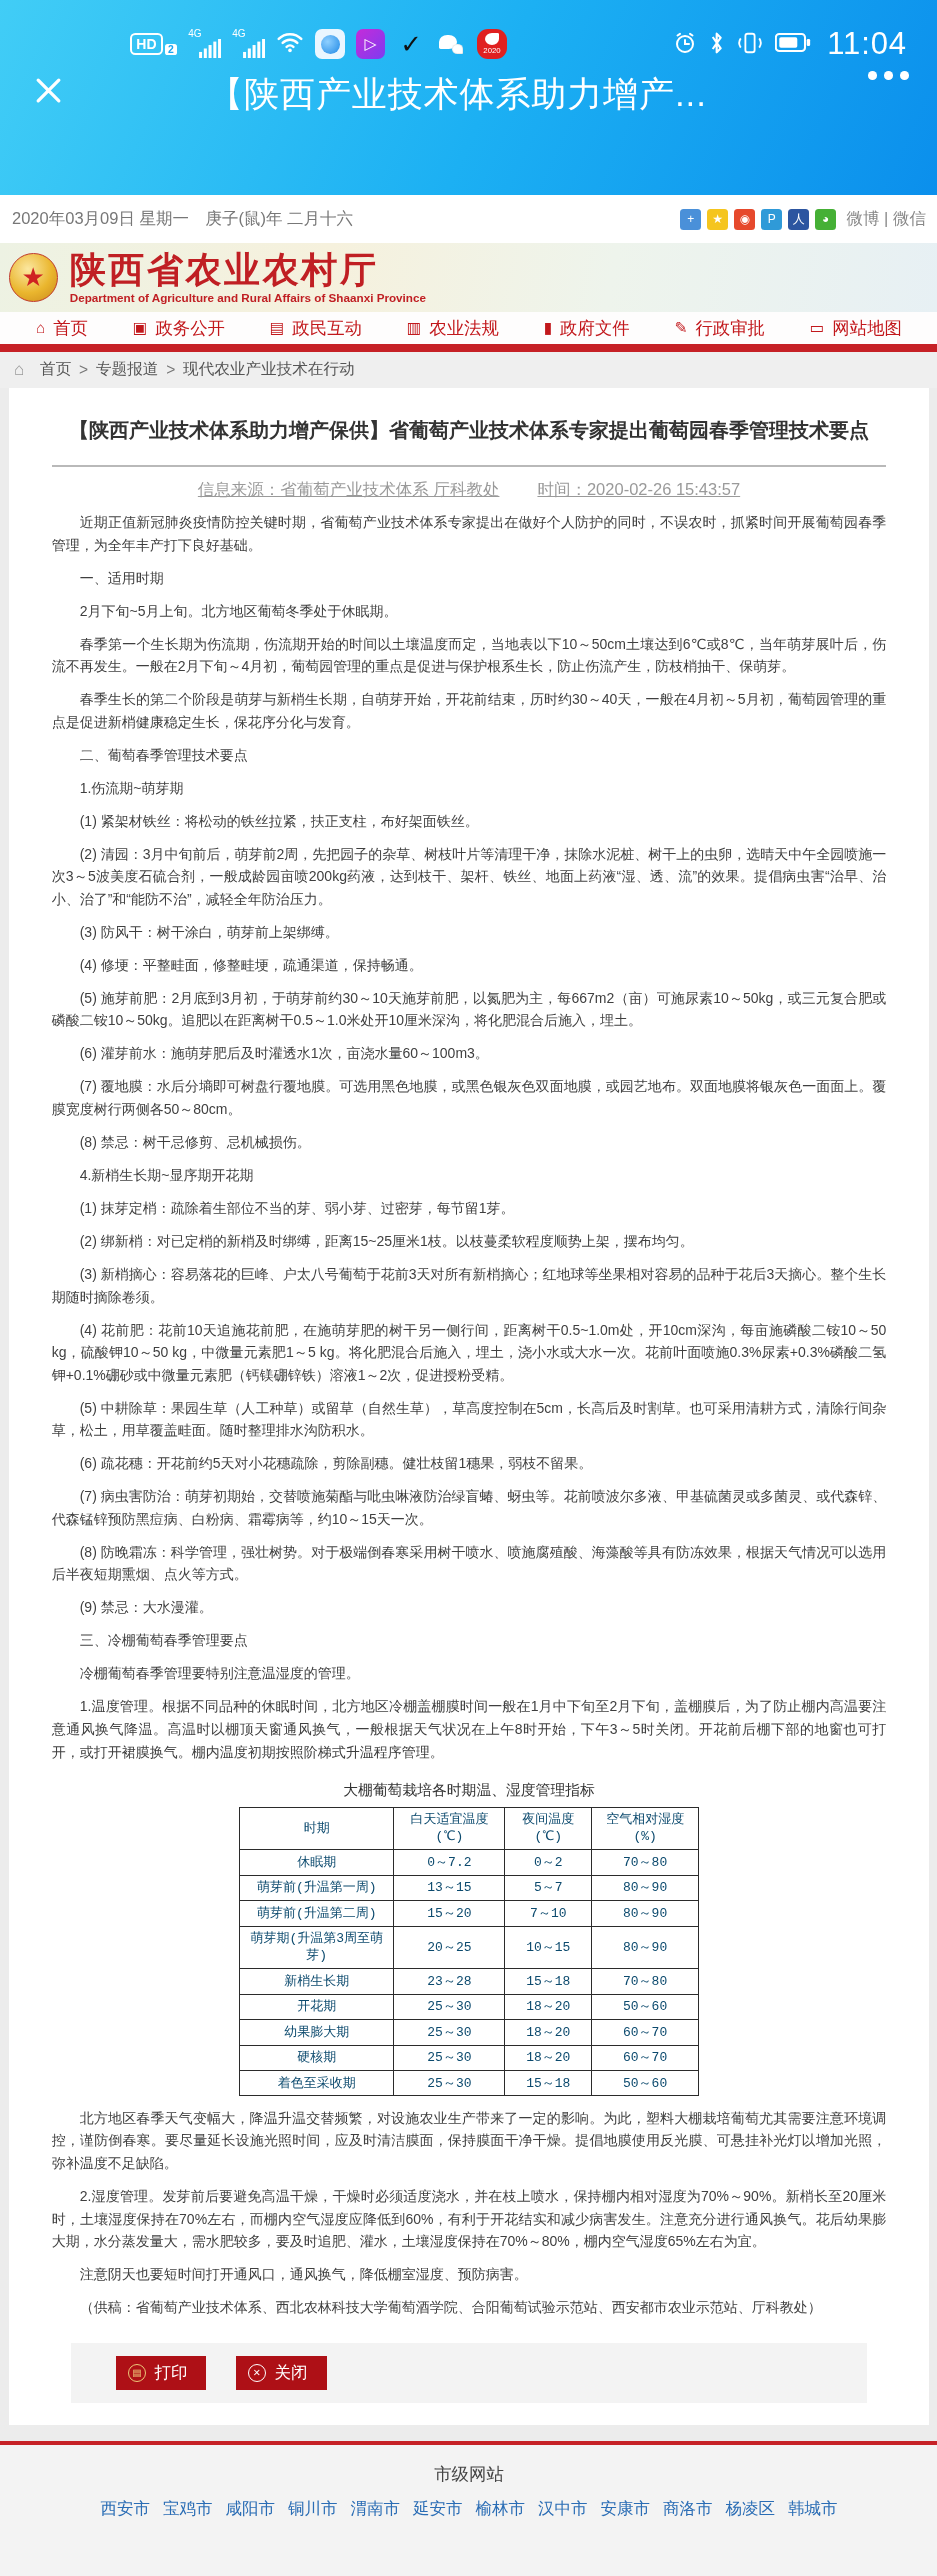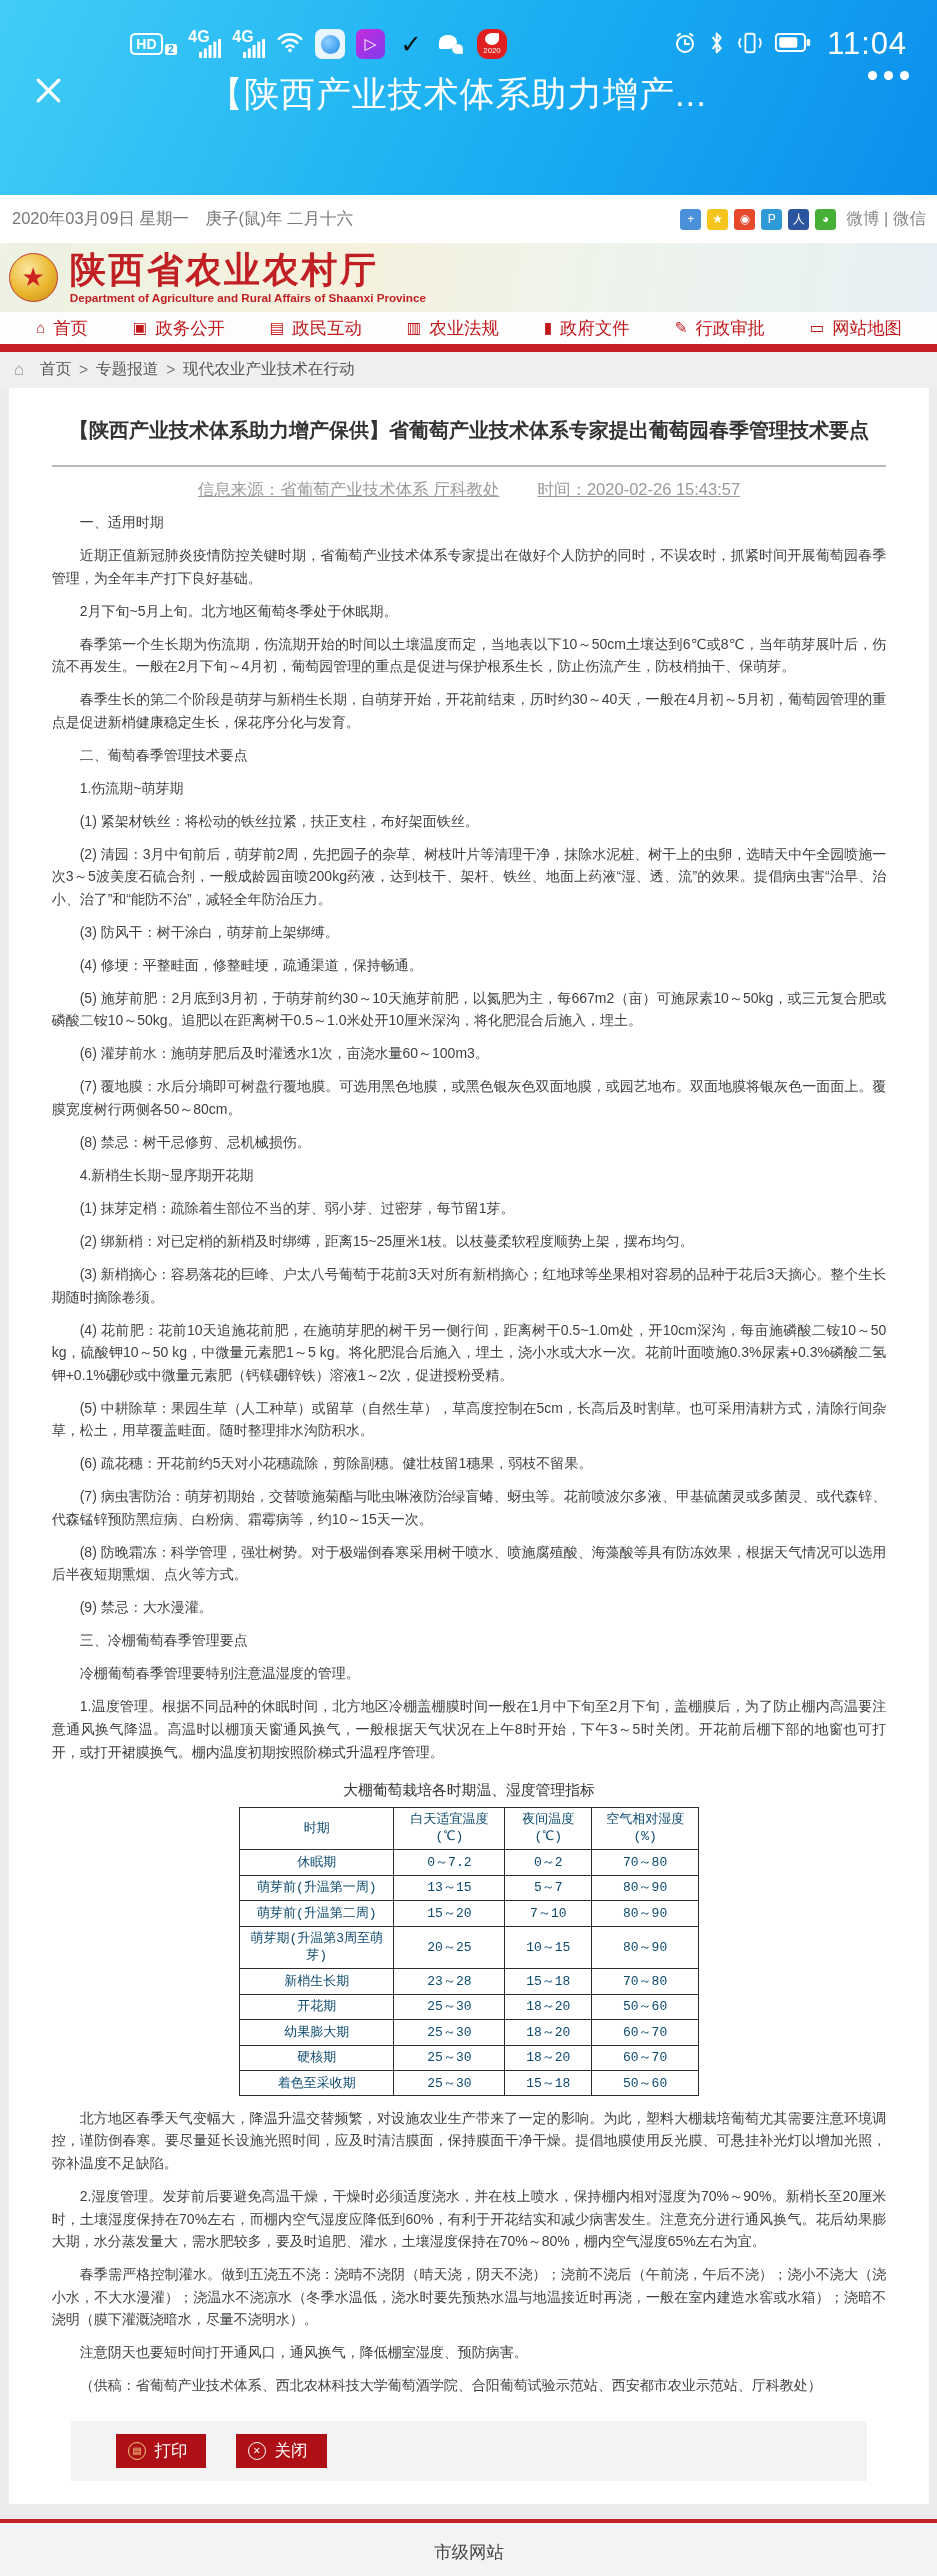--- a/index.html
+++ b/index.html
@@ -7,21 +7,21 @@
   .screen { width:938px; height:2576px; margin:0 auto; background:#ececec; position:relative; overflow:hidden; display:flex; flex-direction:column; }
 
   
   .app-top { height:195px; background:linear-gradient(115deg,#41cdf6 0%,#1cb0f3 52%,#0b8fec 100%); color:#fff; flex:0 0 auto; }
   .statusbar { display:flex; align-items:center; justify-content:space-between; padding:17.4px 31px 0 130px; height:71px; }
   .sb-left, .sb-right { display:flex; align-items:center; gap:11px; }
   .hd-badge { display:flex; align-items:flex-end; font-weight:bold; }
   .hd-main { border:2.2px solid #fff; border-radius:5.2px; padding:0.9px 4.3px; font-size:14px; }
   .hd-sub { background:#fff; color:#1aa5f0; border-radius:2.6px; font-size:10.4px; padding:0 3.5px; margin-left:1.7px; }
   .sig { position:relative; width:33px; height:28px; }
-  .sig .sig-label { position:absolute; top:-2.6px; left:0; font-size:16px; font-weight:bold; }
+  .sig .sig-label { position:absolute; top:-2.6px; left:0; font-size:10px; font-weight:normal; }
   .sig svg { position:absolute; bottom:0; right:0; }
   .app-ic { width:29.5px; height:29.5px; border-radius:7px; display:flex; align-items:center; justify-content:center; font-size:15.6px; }
   .app-weather { background:#eaf6ff; }
   .app-weather i { display:block; width:19px; height:19px; border-radius:50%; background:radial-gradient(circle at 35% 35%,#8fd0ff,#1e88e5); }
   .app-video { background:linear-gradient(135deg,#c62bd9,#7d3cf0); color:#fff; }
   .app-check { background:transparent; color:#101010; font-size:26px; font-weight:bold; }
   .app-wechat { background:transparent; position:relative; }
   .app-wechat i { position:absolute; width:17.4px; height:14.8px; background:#fff; border-radius:50% 50% 50% 10%; left:2.6px; top:5.2px; }
   .app-wechat em { position:absolute; width:11.3px; height:9.6px; background:#fff; border-radius:50% 50% 10% 50%; right:3.5px; bottom:5.2px; border:0.9px solid rgba(0,0,0,.08); }
   .app-red { background:#e02020; color:#fff; flex-direction:column; font-size:7.8px; border-radius:11px; }
@@ -270,22 +270,22 @@
   <div class="panel article">
     <div class="article-title">【陕西产业技术体系助力增产保供】省葡萄产业技术体系专家提出葡萄园春季管理技术要点</div>
     <div class="divider"></div>
     <div class="meta">
       <span>信息来源：省葡萄产业技术体系 厅科教处</span>
       <span>时间：2020-02-26 15:43:57</span>
     </div>
 
     <div>
 
-    <p>一、适用时期</p>
-        <p>近期正值新冠肺炎疫情防控关键时期，省葡萄产业技术体系专家提出在做好个人防护的同时，不误农时，抓紧时间开展葡萄园春季管理，为全年丰产打下良好基础。</p>
+    <p>近期正值新冠肺炎疫情防控关键时期，省葡萄产业技术体系专家提出在做好个人防护的同时，不误农时，抓紧时间开展葡萄园春季管理，为全年丰产打下良好基础。</p>
+        <p>一、适用时期</p>
         <p>2月下旬~5月上旬。北方地区葡萄冬季处于休眠期。</p>
         <p>春季第一个生长期为伤流期，伤流期开始的时间以土壤温度而定，当地表以下10～50cm土壤达到6℃或8℃，当年萌芽展叶后，伤流不再发生。一般在2月下旬～4月初，葡萄园管理的重点是促进与保护根系生长，防止伤流产生，防枝梢抽干、保萌芽。</p>
         <p>春季生长的第二个阶段是萌芽与新梢生长期，自萌芽开始，开花前结束，历时约30～40天，一般在4月初～5月初，葡萄园管理的重点是促进新梢健康稳定生长，保花序分化与发育。</p>
         <p>二、葡萄春季管理技术要点</p>
         <p>1.伤流期~萌芽期</p>
         <p>(1) 紧架材铁丝：将松动的铁丝拉紧，扶正支柱，布好架面铁丝。</p>
         <p>(2) 清园：3月中旬前后，萌芽前2周，先把园子的杂草、树枝叶片等清理干净，抹除水泥桩、树干上的虫卵，选晴天中午全园喷施一次3～5波美度石硫合剂，一般成龄园亩喷200kg药液，达到枝干、架杆、铁丝、地面上药液“湿、透、流”的效果。提倡病虫害“治早、治小、治了”和“能防不治”，减轻全年防治压力。</p>
         <p>(3) 防风干：树干涂白，萌芽前上架绑缚。</p>
         <p>(4) 修埂：平整畦面，修整畦埂，疏通渠道，保持畅通。</p>
         <p>(5) 施芽前肥：2月底到3月初，于萌芽前约30～10天施芽前肥，以氮肥为主，每667m2（亩）可施尿素10～50kg，或三元复合肥或磷酸二铵10～50kg。追肥以在距离树干0.5～1.0米处开10厘米深沟，将化肥混合后施入，埋土。</p>
@@ -382,21 +382,20 @@
             <td>15～18</td>
             <td>50～60</td>
           </tr>
         </tbody>
     </table>
 
     <div>
 
     <p>北方地区春季天气变幅大，降温升温交替频繁，对设施农业生产带来了一定的影响。为此，塑料大棚栽培葡萄尤其需要注意环境调控，谨防倒春寒。要尽量延长设施光照时间，应及时清洁膜面，保持膜面干净干燥。提倡地膜使用反光膜、可悬挂补光灯以增加光照，弥补温度不足缺陷。</p>
         <p>2.湿度管理。发芽前后要避免高温干燥，干燥时必须适度浇水，并在枝上喷水，保持棚内相对湿度为70%～90%。新梢长至20厘米时，土壤湿度保持在70%左右，而棚内空气湿度应降低到60%，有利于开花结实和减少病害发生。注意充分进行通风换气。花后幼果膨大期，水分蒸发量大，需水肥较多，要及时追肥、灌水，土壤湿度保持在70%～80%，棚内空气湿度65%左右为宜。</p>
-        <p>春季需严格控制灌水。做到五浇五不浇：浇晴不浇阴（晴天浇，阴天不浇）；浇前不浇后（午前浇，午后不浇）；浇小不浇大（浇小水，不大水漫灌）；浇温水不浇凉水（冬季水温低，浇水时要先预热水温与地温接近时再浇，一般在室内建造水窖或水箱）；浇暗不浇明（膜下灌溉浇暗水，尽量不浇明水）。</p>
         <p>注意阴天也要短时间打开通风口，通风换气，降低棚室湿度、预防病害。</p>
         <p>（供稿：省葡萄产业技术体系、西北农林科技大学葡萄酒学院、合阳葡萄试验示范站、西安都市农业示范站、厅科教处）</p>
       </div>
 
     <div class="actions">
       <button class="btn">
         <span class="btn-ic">▤</span>
         <span>打印</span>
       </button>
       <button class="btn">

